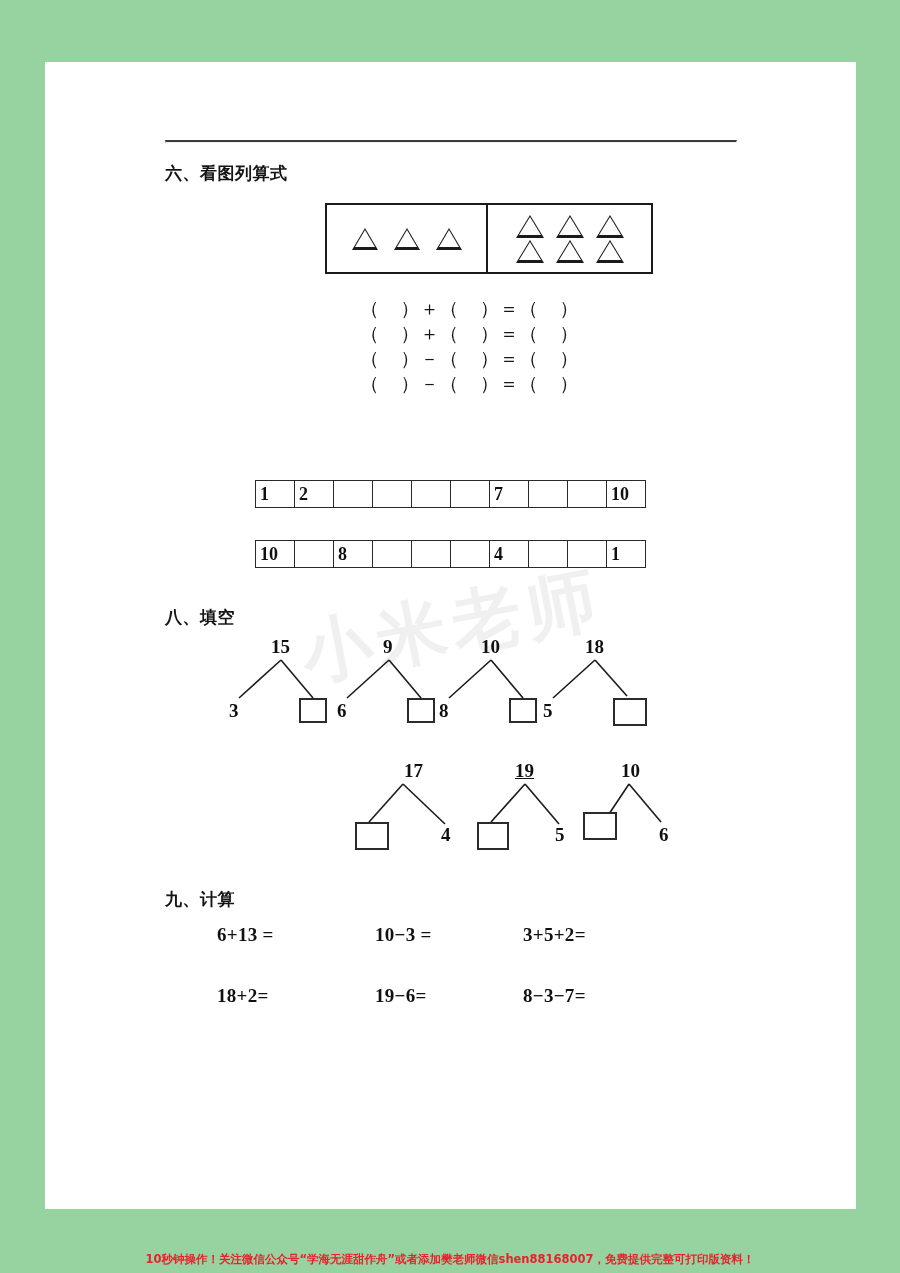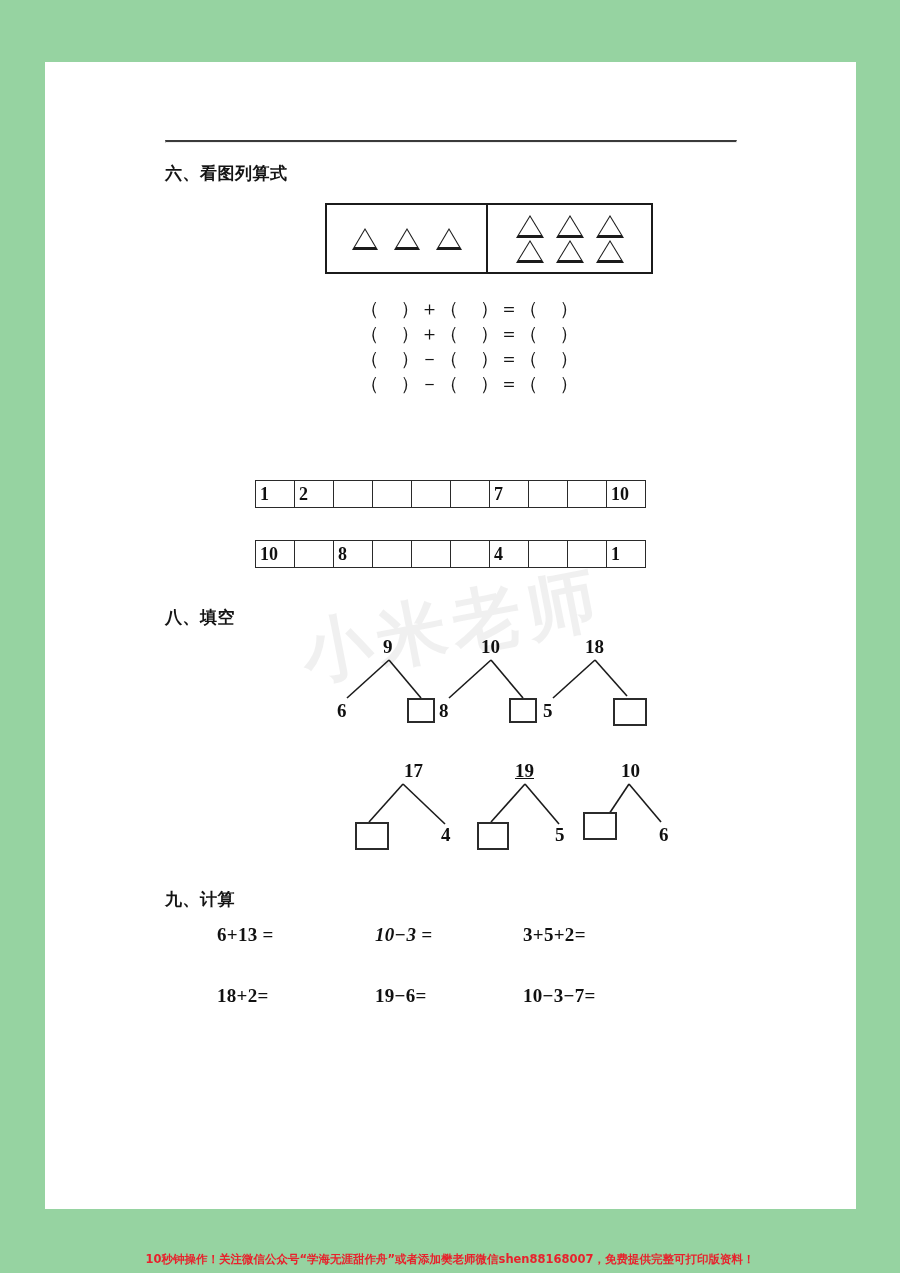--- a/index.html
+++ b/index.html
@@ -306,20 +306,29 @@
       <td>4</td>
       <td></td>
       <td></td>
       <td>1</td>
     </tr>
   </tbody>
     </table>
 
   <div class="section-heading" style="left:120px; top:544px;">八、填空</div>
 
+  <div class="bond" style="left:182px; top:576px;">
+    <svg width="108" height="92">
+      <line x1="54" y1="22" x2="12" y2="60" stroke="#1b1b1b" stroke-width="1.6"></line>
+      <line x1="54" y1="22" x2="86" y2="60" stroke="#1b1b1b" stroke-width="1.6"></line>
+    </svg>
+    <span class="bond-top">15</span>
+    <span class="bond-left-val">3</span>
+    <span class="bond-box bond-box-right"></span>
+  </div>
 
   <div class="bond" style="left:290px; top:576px;">
     <svg width="108" height="92">
       <line x1="54" y1="22" x2="12" y2="60" stroke="#1b1b1b" stroke-width="1.6"></line>
       <line x1="54" y1="22" x2="86" y2="60" stroke="#1b1b1b" stroke-width="1.6"></line>
     </svg>
     <span class="bond-top" style="left:48px;">9</span>
     <span class="bond-left-val">6</span>
     <span class="bond-box bond-box-right"></span>
   </div>
@@ -371,22 +380,22 @@
       <line x1="46" y1="22" x2="78" y2="60" stroke="#1b1b1b" stroke-width="1.6"></line>
     </svg>
     <span class="bond-top" style="left:38px;">10</span>
     <span class="bond-box bond-box-left" style="left:0px; top:50px; width:34px; height:28px;"></span>
     <span class="bond-right-val" style="left:76px;">6</span>
   </div>
 
   <div class="section-heading" style="left:120px; top:826px;">九、计算</div>
 
   <div class="calc-item" style="left:172px; top:862px;">6+13 =</div>
-  <div class="calc-item" style="left:330px; top:862px;font-style:italic;">10−3 =</div>
+  <div class="calc-item" style="left:330px; top:862px;">10−3 =</div>
   <div class="calc-item" style="left:478px; top:862px;">3+5+2=</div>
 
   <div class="calc-item" style="left:172px; top:923px;">18+2=</div>
   <div class="calc-item" style="left:330px; top:923px;">19−6=</div>
-  <div class="calc-item" style="left:478px; top:923px;">10−3−7=</div>
+  <div class="calc-item" style="left:478px; top:923px;">8−3−7=</div>
 
 </div>
 
 <div id="footer-banner">10秒钟操作！关注微信公众号“学海无涯甜作舟”或者添加樊老师微信shen88168007，免费提供完整可打印版资料！</div>
 
 </body></html>

